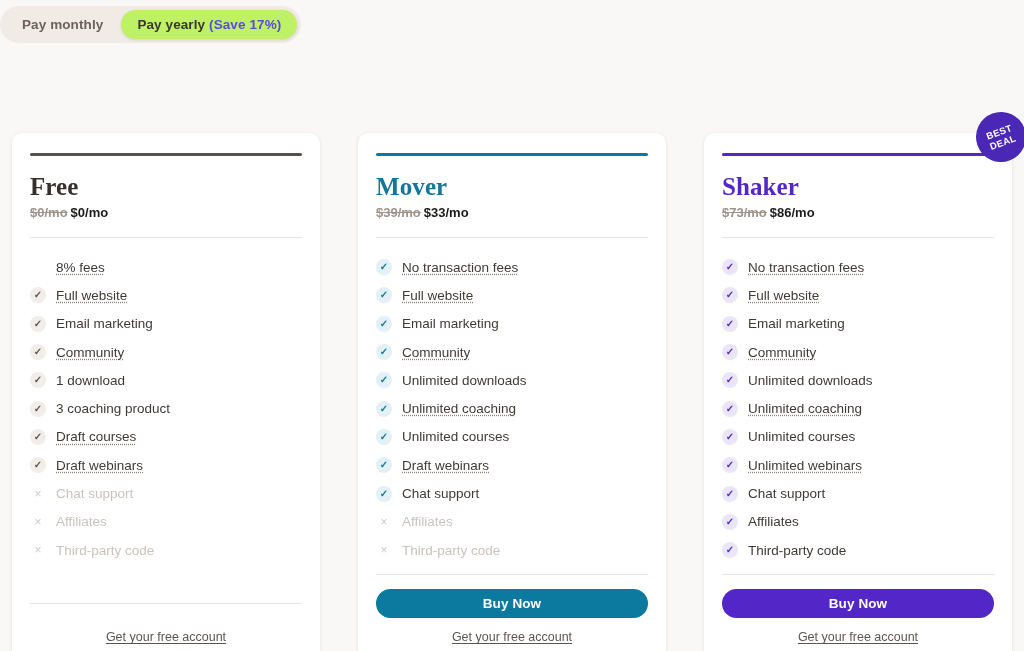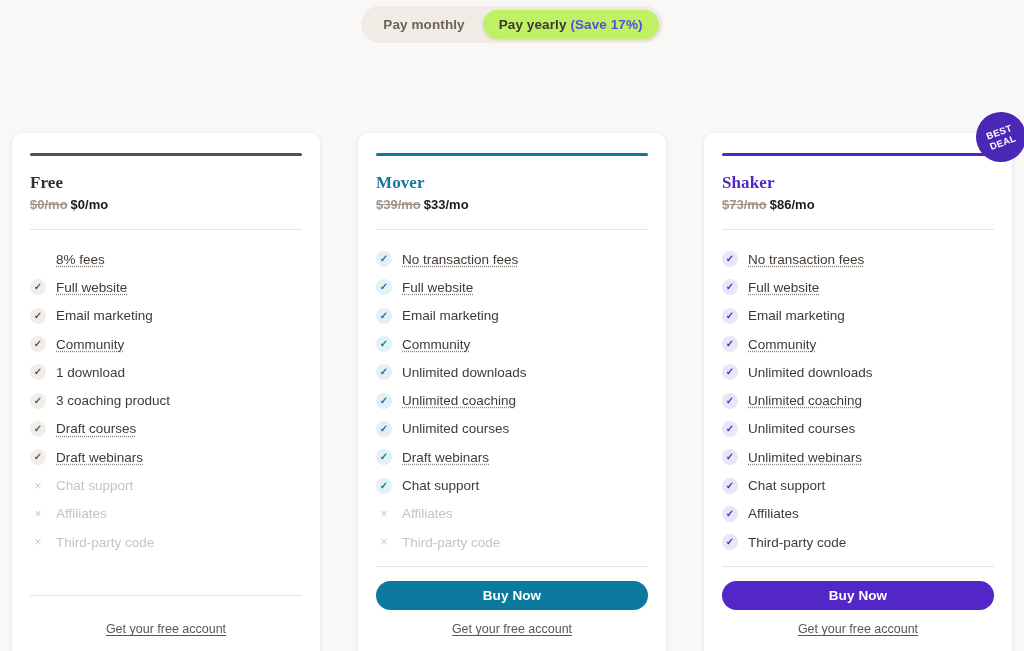--- a/index.html
+++ b/index.html
@@ -13,21 +13,20 @@
   body {
     background: #faf8f7;
     font-family: "Liberation Sans", sans-serif;
     -webkit-font-smoothing: antialiased;
   }
 
   
   .toggle-wrap {
     width: 100%;
     display: flex;
-    justify-content: center;
     padding-top: 6px;
   }
   .toggle {
     display: inline-flex;
     align-items: center;
     background: #f0ebe5;
     border-radius: 999px;
     padding: 4px;
     height: 37px;
   }
@@ -72,21 +71,21 @@
     display: flex;
     flex-direction: column;
   }
   .accent-bar {
     height: 3px;
     border-radius: 2px;
     margin-bottom: 17px;
   }
   .plan-name {
     font-family: "Liberation Serif", serif;
-    font-size: 17px;
+    font-size: 25px;
     font-weight: bold;
     letter-spacing: .1px;
     margin-bottom: 4px;
   }
   .price-row {
     font-size: 13px;
     font-weight: bold;
     color: #1c1b1a;
     margin-bottom: 17px;
     white-space: nowrap;

